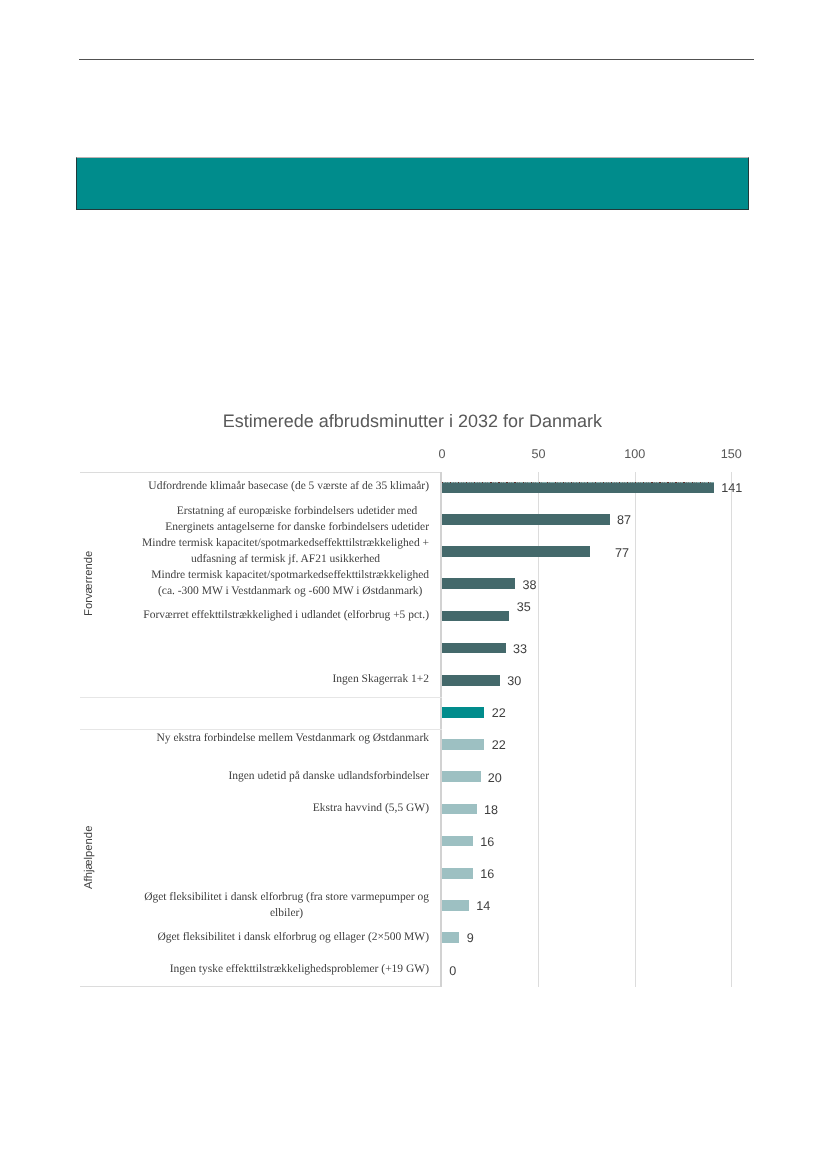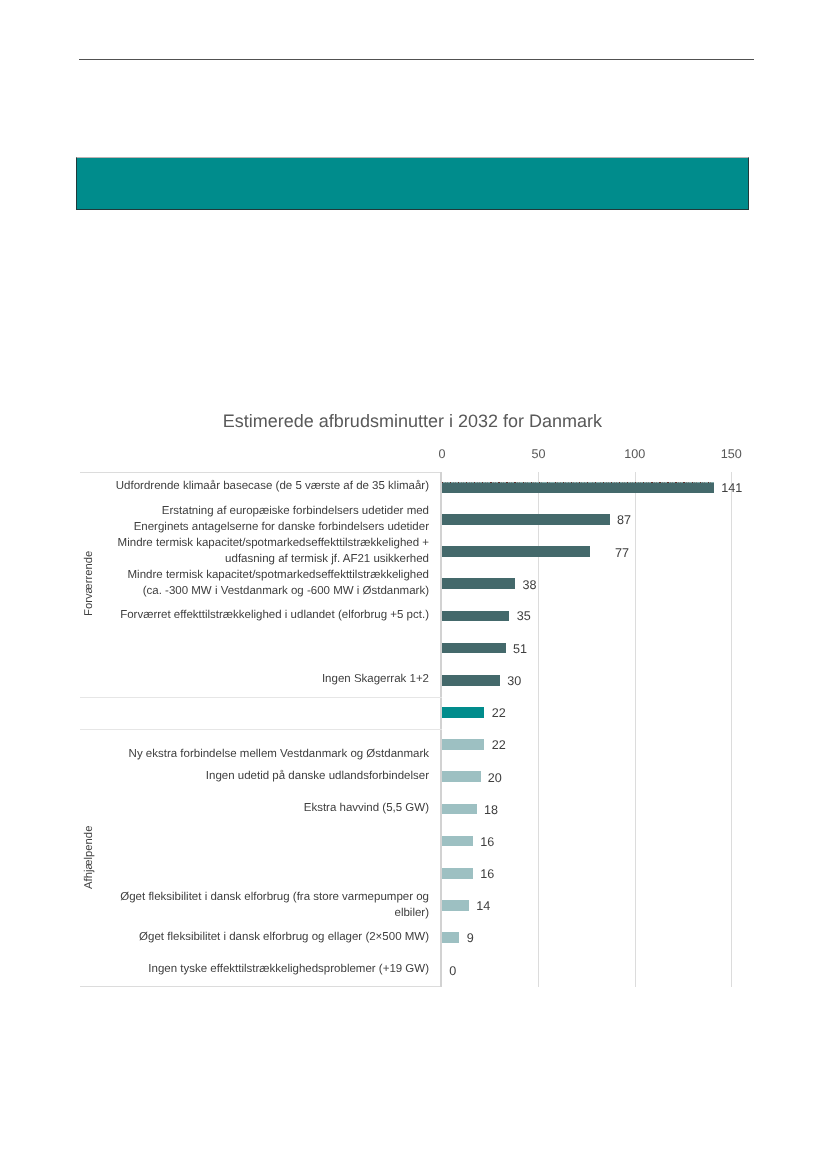--- a/index.html
+++ b/index.html
@@ -40,21 +40,21 @@
   .bar.dashed-top::before{content:"";position:absolute;left:0;right:0;top:0;height:1px;
     background:
       repeating-linear-gradient(to right,
         rgba(91,42,38,0.95) 0 1.2px, rgba(0,0,0,0) 1.2px 2.6px,
         rgba(109,74,70,0.45) 2.6px 3.5px, rgba(0,0,0,0) 3.5px 4.9px,
         rgba(109,74,70,0.45) 4.9px 5.8px, rgba(0,0,0,0) 5.8px 8.05px),
       linear-gradient(#86abab,#86abab);}
   .vlabel{position:absolute;font-size:12.6px;color:#404040;white-space:nowrap;}
   .clabel{position:absolute;right:323px;width:340px;text-align:right;
           font-size:11.5px;color:#404040;line-height:15.6px;}
-  .clabel > span.inner{display:inline-block;}
+  .clabel > span.inner{display:inline-block;text-align:center;font-family:Liberation Serif, serif;}
   .sep{position:absolute;left:0px;width:362px;height:1px;background:#e6e6e6;}
   .glabel{position:absolute;font-size:11.3px;color:#404040;white-space:nowrap;
           transform-origin:0 0;transform:rotate(-90deg);}
 </style>
 </head>
 <body>
 
 <div class="page">
   <div class="top-rule"></div>
   <div class="banner"></div>
@@ -79,32 +79,32 @@
         <div class="bar dark" style="top: 42.16px; width: 167.762px;"></div>
         <div class="vlabel" style="left: 537.062px; top: 41.36px;">87</div>
         <div class="clabel" style="top: 32.01px;"><span class="inner"><span>Erstatning af europæiske forbindelsers udetider med</span><br><span>Energinets antagelserne for danske forbindelsers udetider</span></span></div>
         <div class="bar dark" style="top: 74.32px; width: 148.479px;"></div>
         <div class="vlabel" style="left: 516px; top: 73.52px; margin-left: 19px;">77</div>
         <div class="clabel" style="top: 64.17px;"><span class="inner"><span>Mindre termisk kapacitet/spotmarkedseffekttilstrækkelighed +</span><br><span>udfasning af termisk jf. AF21 usikkerhed</span></span></div>
         <div class="bar dark" style="top: 106.48px; width: 73.2754px;"></div>
         <div class="vlabel" style="left: 442.575px; top: 105.68px;">38</div>
         <div class="clabel" style="top: 96.33px;"><span class="inner"><span>Mindre termisk kapacitet/spotmarkedseffekttilstrækkelighed</span><br><span>(ca. -300 MW i Vestdanmark og -600 MW i Østdanmark)</span></span></div>
         <div class="bar dark" style="top: 138.64px; width: 67.4905px;"></div>
-        <div class="vlabel" style="left: 436.791px; top: 137px;">35</div>
+        <div class="vlabel" style="left: 436.791px; top: 128px;">35</div>
         <div class="clabel" style="top: 135.99px;"><span class="inner"><span>Forværret effekttilstrækkelighed i udlandet (elforbrug +5 pct.)</span></span></div>
         <div class="bar dark" style="top: 170.8px; width: 63.6339px;"></div>
-        <div class="vlabel" style="left: 432.934px; top: 170px;">51</div>
+        <div class="vlabel" style="left: 432.934px; top: 170px;">33</div>
         <div class="bar dark" style="top: 202.96px; width: 57.849px;"></div>
         <div class="vlabel" style="left: 427.149px; top: 202.16px;">30</div>
         <div class="clabel" style="top: 200.31px;"><span class="inner"><span>Ingen Skagerrak 1+2</span></span></div>
         <div class="bar highlight" style="top: 235.12px; width: 42.4226px;"></div>
         <div class="vlabel" style="left: 411.723px; top: 234.32px;">22</div>
         <div class="bar light" style="top: 267.28px; width: 42.4226px;"></div>
         <div class="vlabel" style="left: 411.723px; top: 266.48px;">22</div>
-        <div class="clabel" style="top: 275px;"><span class="inner"><span>Ny ekstra forbindelse mellem Vestdanmark og Østdanmark</span></span></div>
+        <div class="clabel" style="top: 259px;"><span class="inner"><span>Ny ekstra forbindelse mellem Vestdanmark og Østdanmark</span></span></div>
         <div class="bar light" style="top: 299.44px; width: 38.566px;"></div>
         <div class="vlabel" style="left: 407.866px; top: 298.64px;">20</div>
         <div class="clabel" style="top: 296.79px;"><span class="inner"><span>Ingen udetid på danske udlandsforbindelser</span></span></div>
         <div class="bar light" style="top: 331.6px; width: 34.7094px;"></div>
         <div class="vlabel" style="left: 404.009px; top: 330.8px;">18</div>
         <div class="clabel" style="top: 328.95px;"><span class="inner"><span>Ekstra havvind (5,5 GW)</span></span></div>
         <div class="bar light" style="top: 363.76px; width: 30.8528px;"></div>
         <div class="vlabel" style="left: 400.153px; top: 362.96px;">16</div>
         <div class="bar light" style="top: 395.92px; width: 30.8528px;"></div>
         <div class="vlabel" style="left: 400.153px; top: 395.12px;">16</div>

